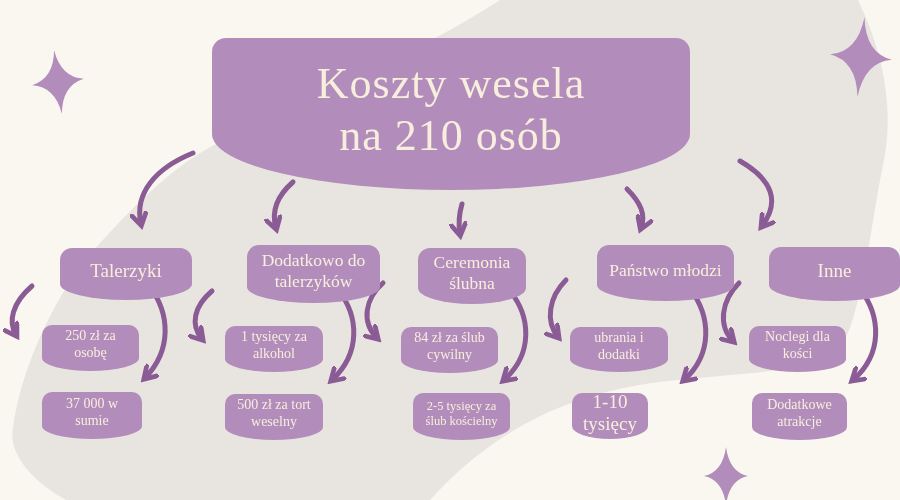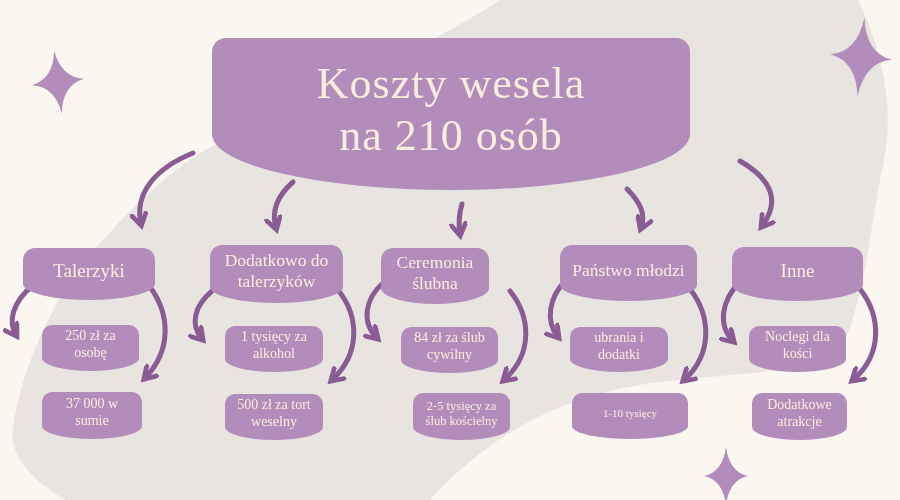--- a/index.html
+++ b/index.html
@@ -24,40 +24,40 @@
     border-radius:14px 14px 50% 50% / 14px 14px 56px 56px;
     display:flex;flex-direction:column;align-items:center;justify-content:center;
     text-align:center;font-size:44px;line-height:1.18;letter-spacing:1px;
     padding-bottom:8px;
   }
   .box{
     position:absolute;background:var(--purple);color:var(--cream);
     display:flex;align-items:center;justify-content:center;text-align:center;
     line-height:1.18;
   }
-  .cat{border-radius:12px 12px 50% 50% / 12px 12px 16px 16px;font-size:17.5px;padding:0 10px 6px 10px;}
+  .cat{border-radius:12px 12px 50% 50% / 12px 12px 16px 16px;font-size:17.5px;padding:0 10px 6px 10px;margin-left:37px;}
   .cat-one-line{font-size:19px;}
   .sub{border-radius:10px 10px 50% 50% / 10px 10px 13px 13px;font-size:14px;padding:0 6px 6px 6px;}
   
   .c1{left:23px; top:248px; width:132px; height:52px;}
   .c2{left:210px;top:245px; width:133px; height:58px;}
   .c3{left:381px;top:248px; width:108px; height:56px;}
   .c4{left:560px;top:245px; width:137px; height:56px;}
   .c5{left:732px;top:247px; width:131px; height:54px;}
   
   .s1a{left:42px; top:325px; width:97px; height:46px;}
   .s2a{left:225px;top:326px; width:98px; height:46px;}
   .s3a{left:401px;top:327px; width:97px; height:46px;}
   .s4a{left:570px;top:327px; width:98px; height:45px;}
   .s5a{left:749px;top:326px; width:97px; height:46px;}
   
   .s1b{left:42px; top:392px; width:100px;height:47px;}
   .s2b{left:225px;top:394px; width:98px; height:46px;}
   .s3b{left:401px;top:393px; width:97px; height:47px;font-size:12.5px;margin-left:12px;}
-  .s4b{left:572px;top:393px; width:116px; height:46px;font-size:11px;}
+  .s4b{left:572px;top:393px; width:76px; height:46px;font-size:19px;}
   .s5b{left:752px;top:393px; width:95px; height:47px;}
 </style>
 </head>
 <body>
 
 <div class="canvas">
 
   <svg class="layer" viewBox="0 0 900 500" aria-hidden="true">
     <path class="blob" d="M 212,146
          C 310,98 410,58 500,0

